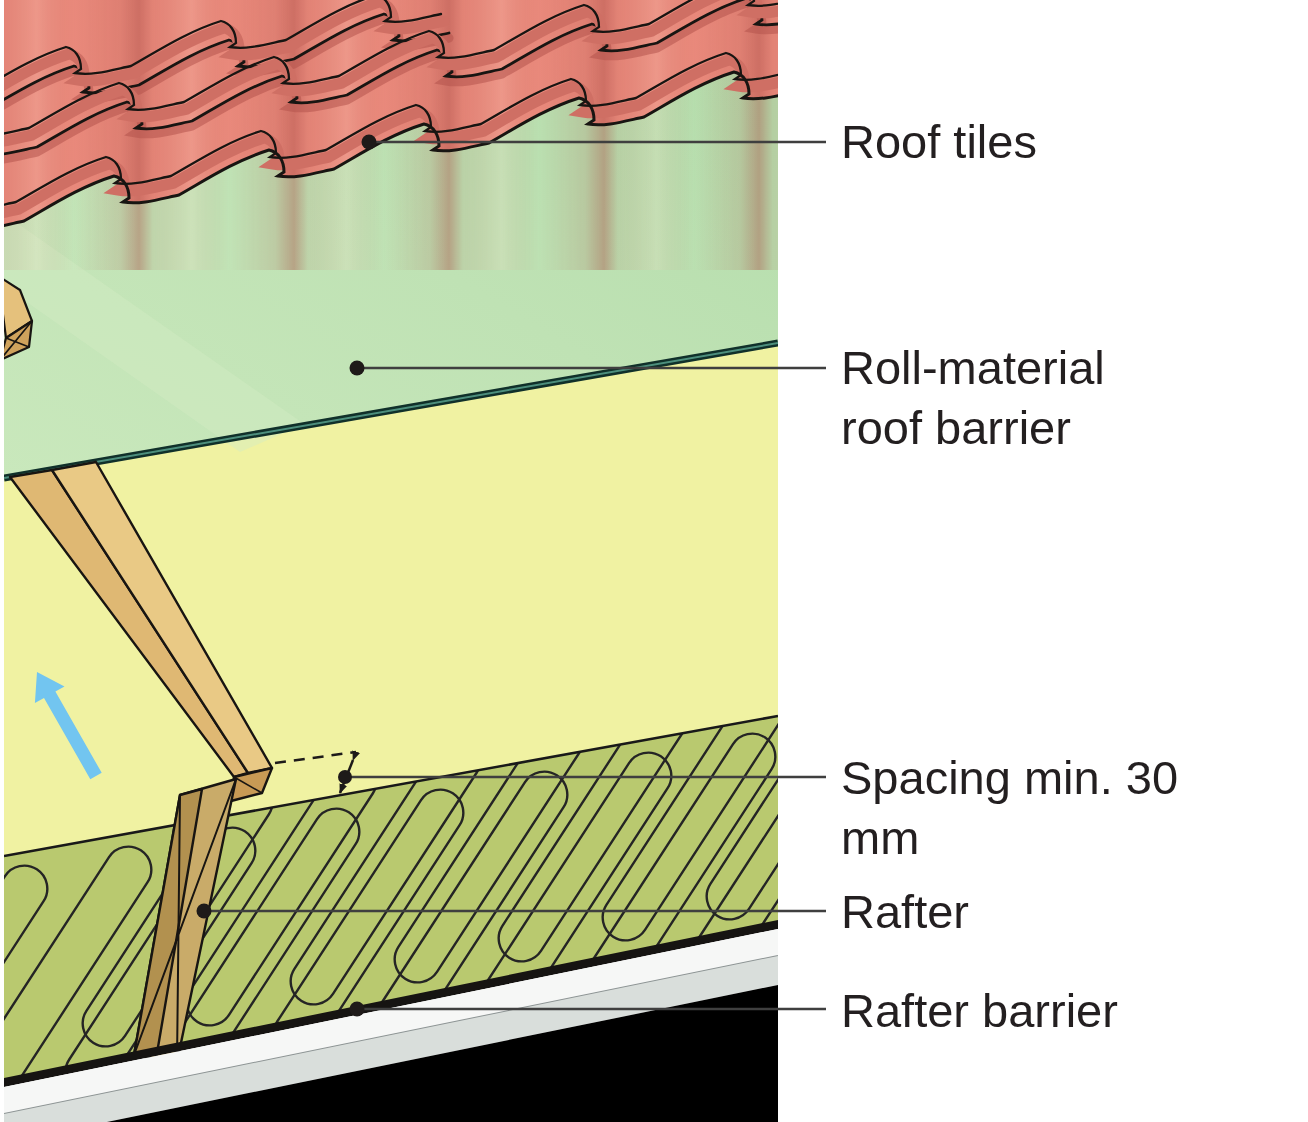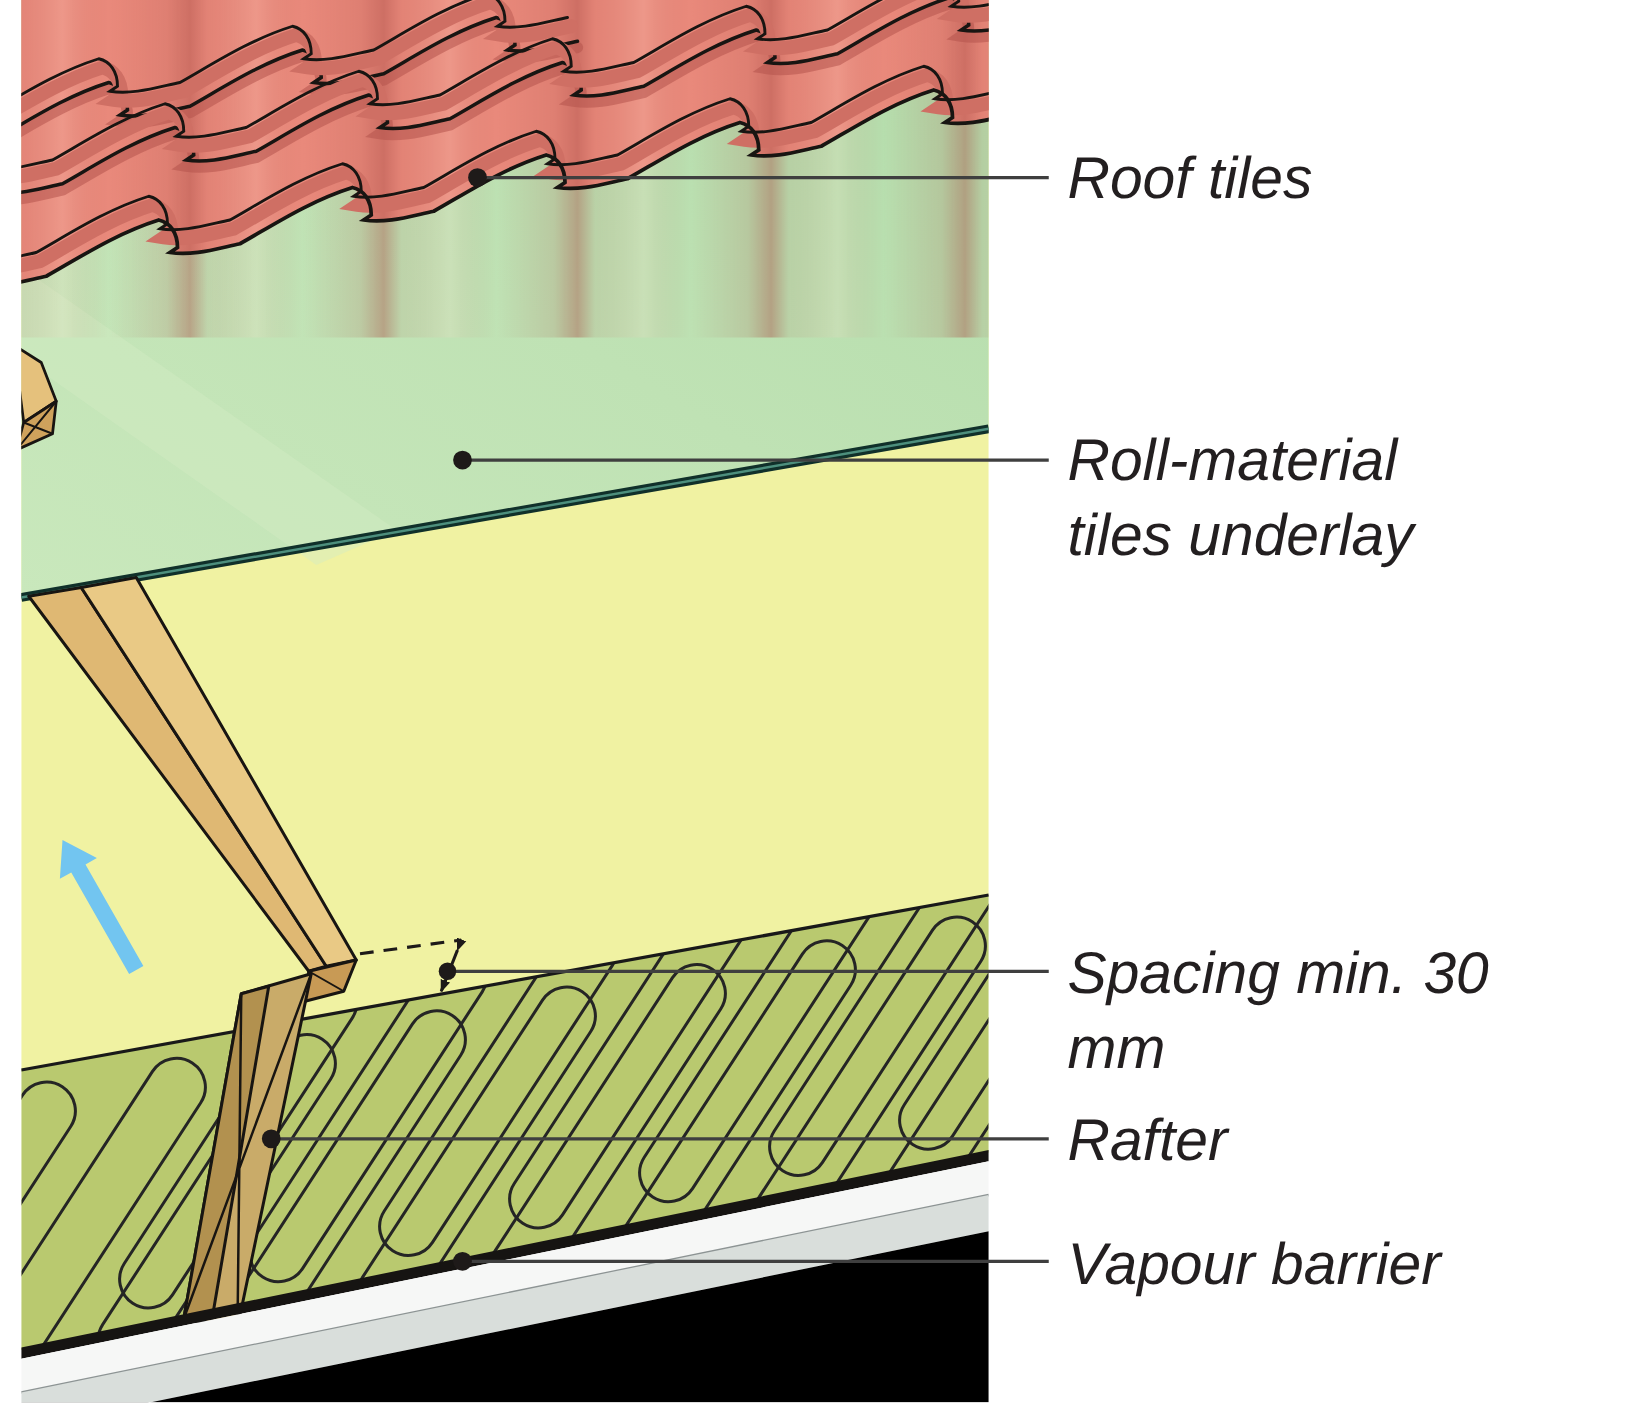--- a/index.html
+++ b/index.html
@@ -1,18 +1,18 @@
 <!DOCTYPE html>
 <html><head>
 <meta charset="utf-8">
 <style>
   html,body{margin:0;padding:0;background:#ffffff;}
   body{width:1308px;height:1122px;position:relative;overflow:hidden;
        font-family:"Liberation Sans", sans-serif;}
-  #stage{position:absolute;left:17px;top:0;width:1240px;height:1122px;font-style:italic;}
+  #stage{position:absolute;left:4px;top:0;width:1240px;height:1122px;}
   svg{position:absolute;left:0;top:0;display:block;}
   .label{position:absolute;left:837px;color:#231f20;font-size:47px;
          line-height:60px;white-space:pre-line;letter-spacing:0px;
          font-family:"Liberation Sans", sans-serif;}
   .lbl-rooftiles{top:112px;}
   .lbl-underlay{top:338px;}
   .lbl-spacing{top:748px;}
   .lbl-rafter{top:882px;text-align:right;}
   .lbl-vapour{top:981px;}
 </style>
@@ -273,17 +273,17 @@
     <circle cx="365" cy="142" r="7.5"></circle>
     <circle cx="353" cy="368" r="7.5"></circle>
     <circle cx="341" cy="777" r="7"></circle>
     <circle cx="200" cy="911" r="7.5"></circle>
     <circle cx="353" cy="1009" r="7.5"></circle>
   </g>
 </svg>
 
 <div class="label lbl-rooftiles">Roof tiles</div>
 <div class="label lbl-underlay">Roll-material
-tiles underlay</div>
+roof barrier</div>
 <div class="label lbl-spacing">Spacing min. 30 mm</div>
 <div class="label lbl-rafter">Rafter</div>
-<div class="label lbl-vapour">Vapour barrier</div>
+<div class="label lbl-vapour">Rafter barrier</div>
 </div>
 
 </body></html>

